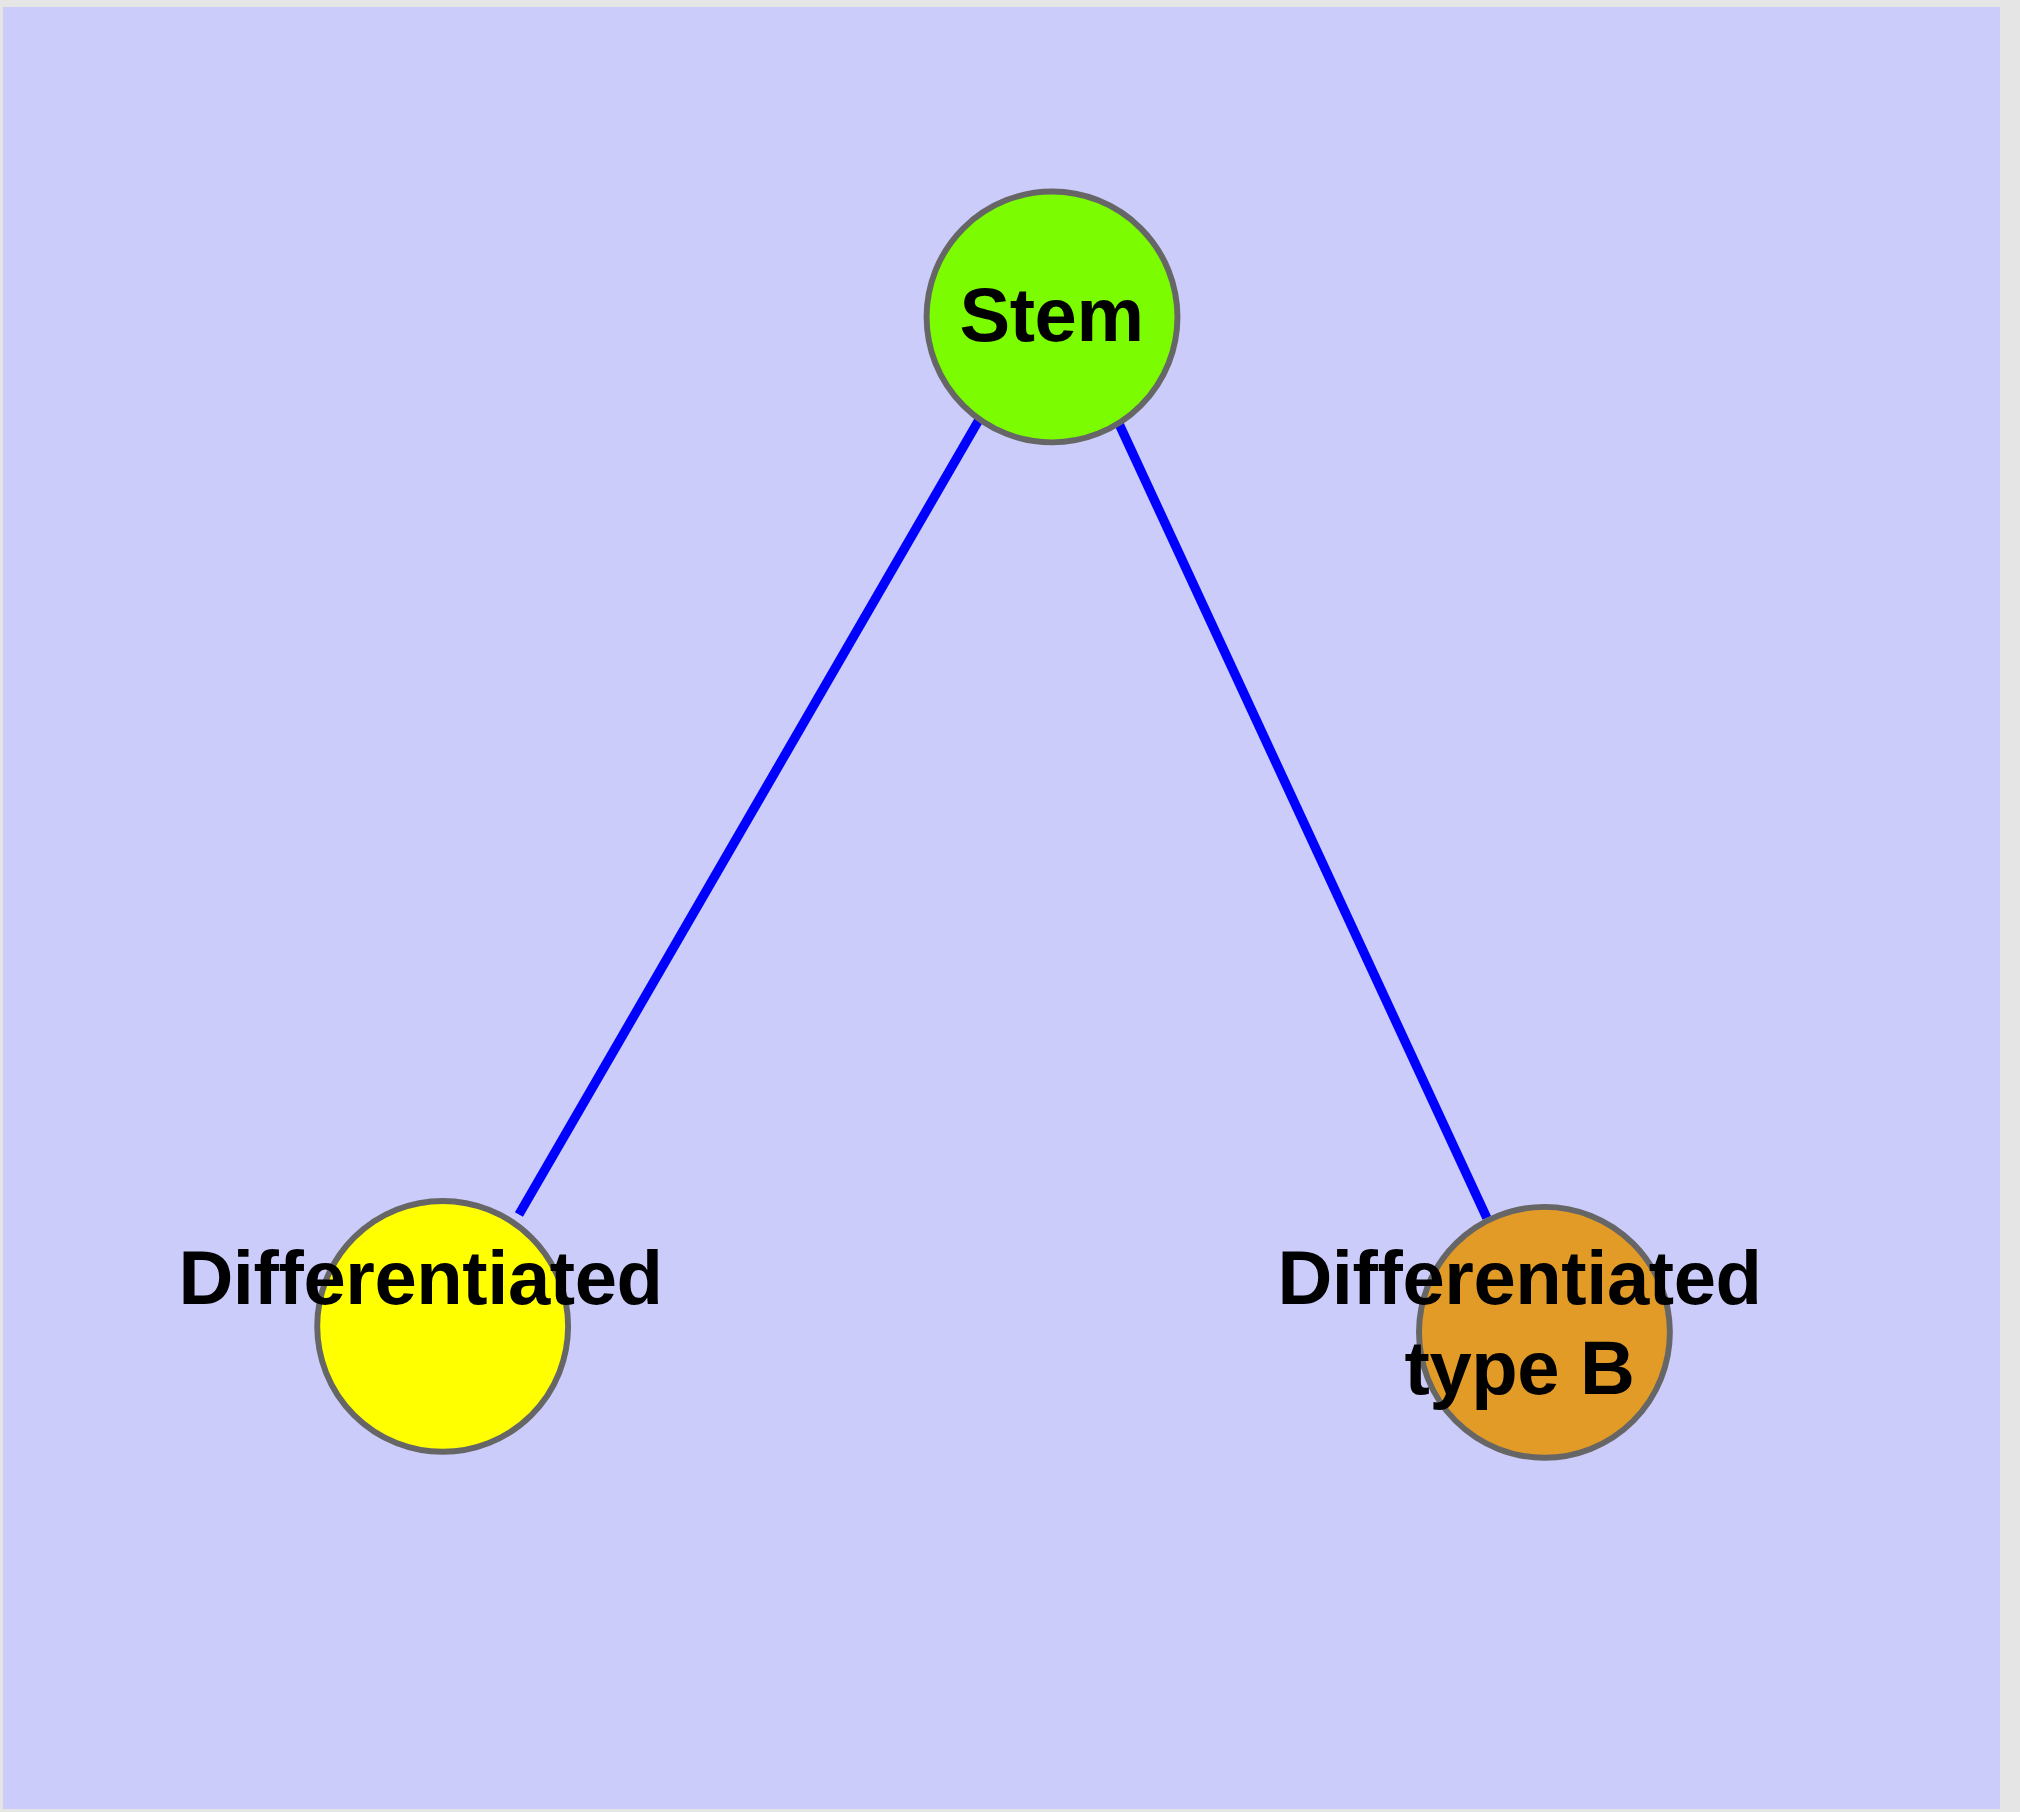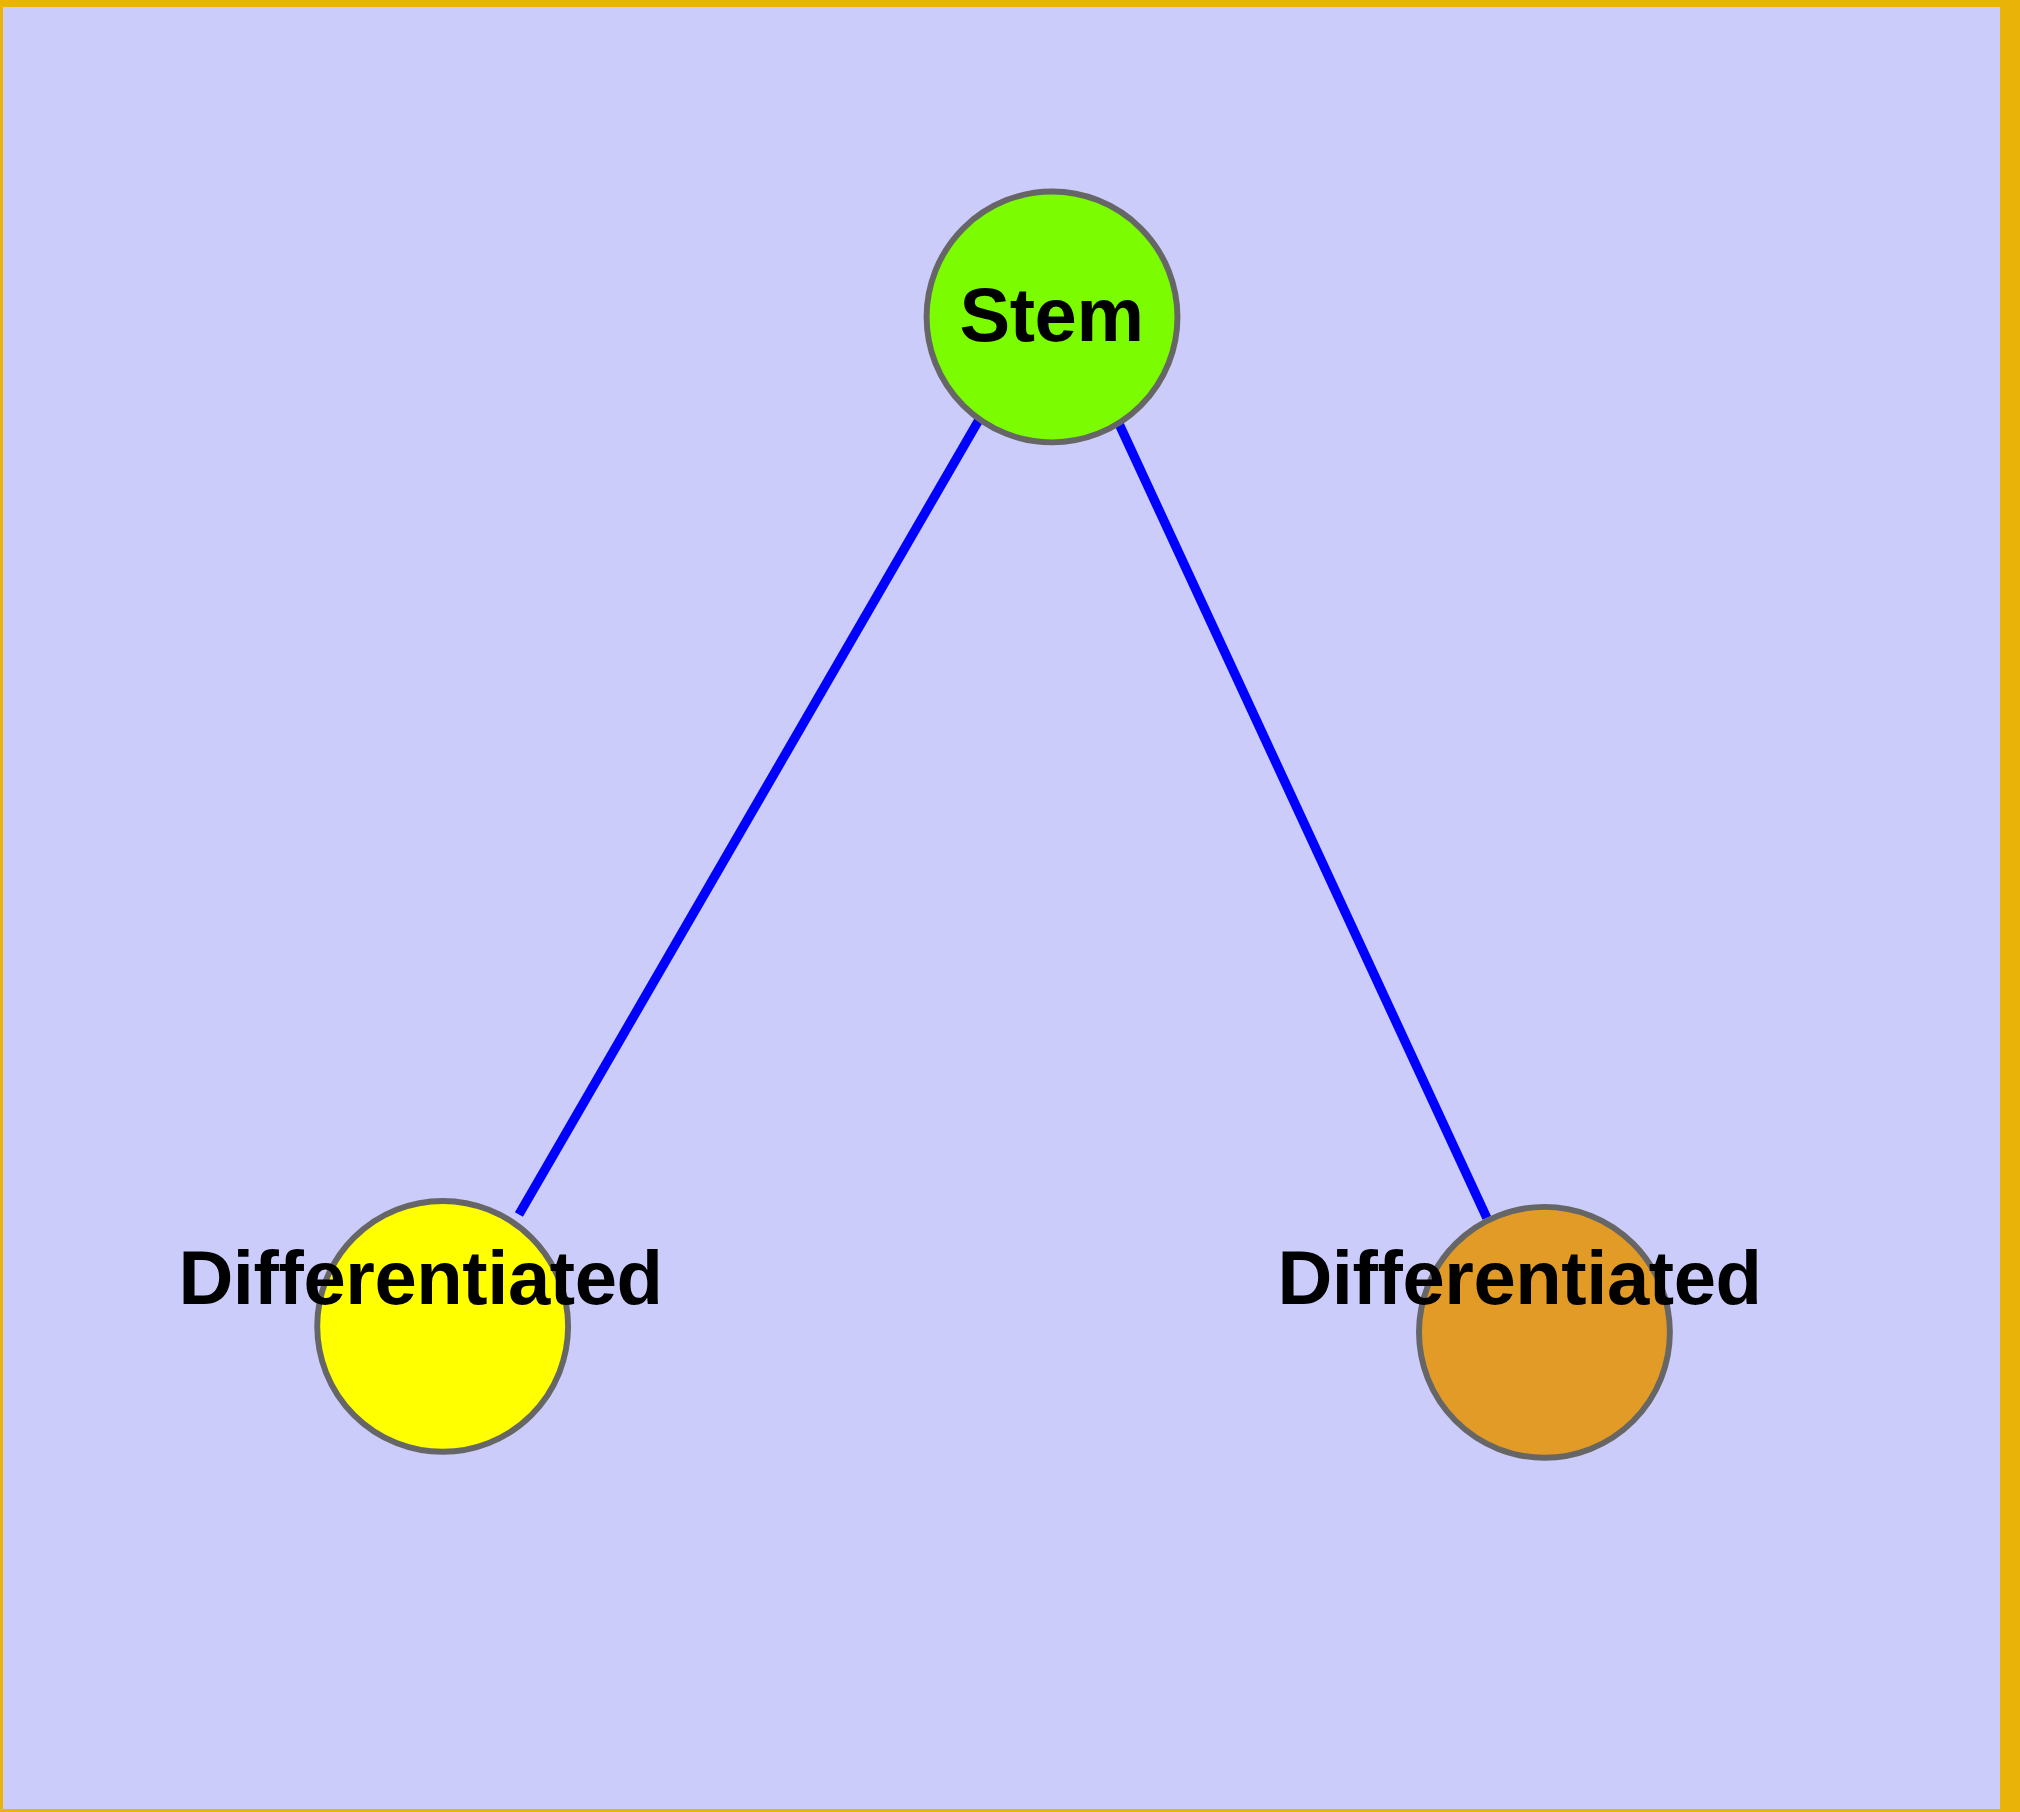--- a/index.html
+++ b/index.html
@@ -5,21 +5,21 @@
 <style>
   html, body {
     margin: 0;
     padding: 0;
     background: #ffffff;
   }
   #stage {
     position: relative;
     width: 2021px;
     height: 1812px;
-    background: #eab308;
+    background: #e5e5e5;
     overflow: hidden;
     font-family: "Liberation Sans", sans-serif;
   }
   #canvas-bg {
     position: absolute;
     left: 3.4px;
     top: 6.8px;
     width: 1997px;
     height: 1802px;
     background: #ccccfa;
@@ -75,16 +75,16 @@
       <circle id="node-0" cx="1241" cy="374" r="148" fill="#7cfc00" stroke="#666666" stroke-width="7"></circle>
       <circle id="node-1" cx="522" cy="1565" r="148" fill="#ffff00" stroke="#666666" stroke-width="7"></circle>
       <circle id="node-2" cx="1822" cy="1572" r="148" fill="#e39b27" stroke="#666666" stroke-width="7"></circle>
     </g>
   </svg>
 
   <div class="node-label" id="label-stem" style="color: rgb(0, 0, 0); font-size: 76px; font-weight: bold;">Stem</div>
 
   <div class="node-label" id="label-diff-a" style="color: rgb(0, 0, 0); font-size: 76px; font-weight: bold;"><span>Differentiated</span><br></div>
 
-  <div class="node-label" id="label-diff-b" style="color: rgb(0, 0, 0); font-size: 76px; font-weight: bold;"><span>Differentiated</span><br></div>
+  <div class="node-label" id="label-diff-b" style="color: rgb(0, 0, 0); font-size: 76px; font-weight: bold;"><span>Differentiated</span><br><span>type B</span></div>
 
 </div>
 
 
 </body></html>

